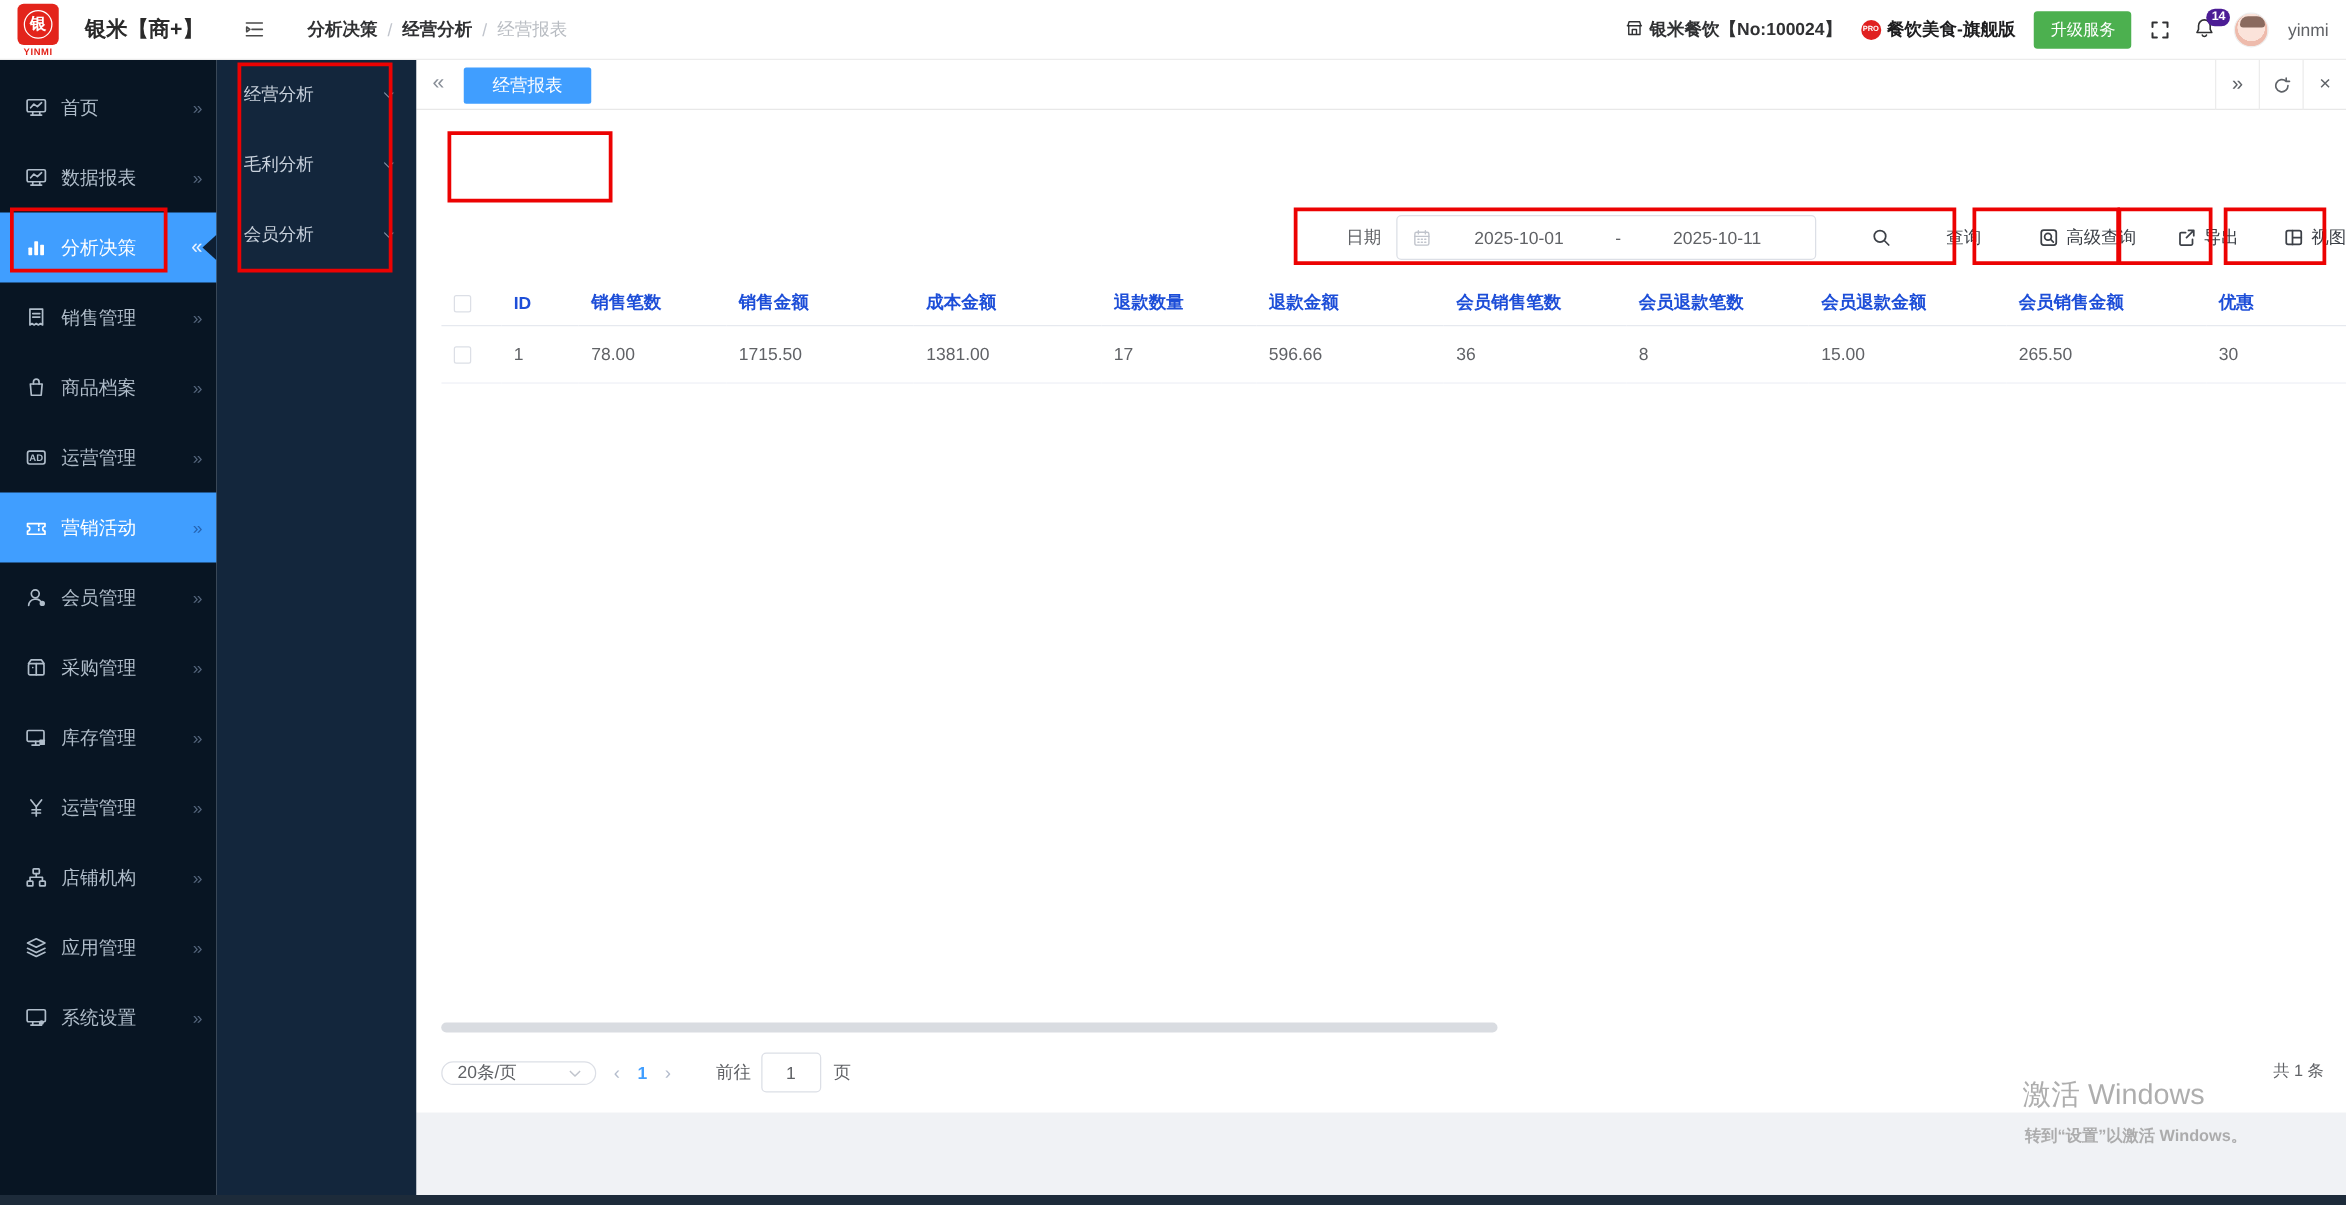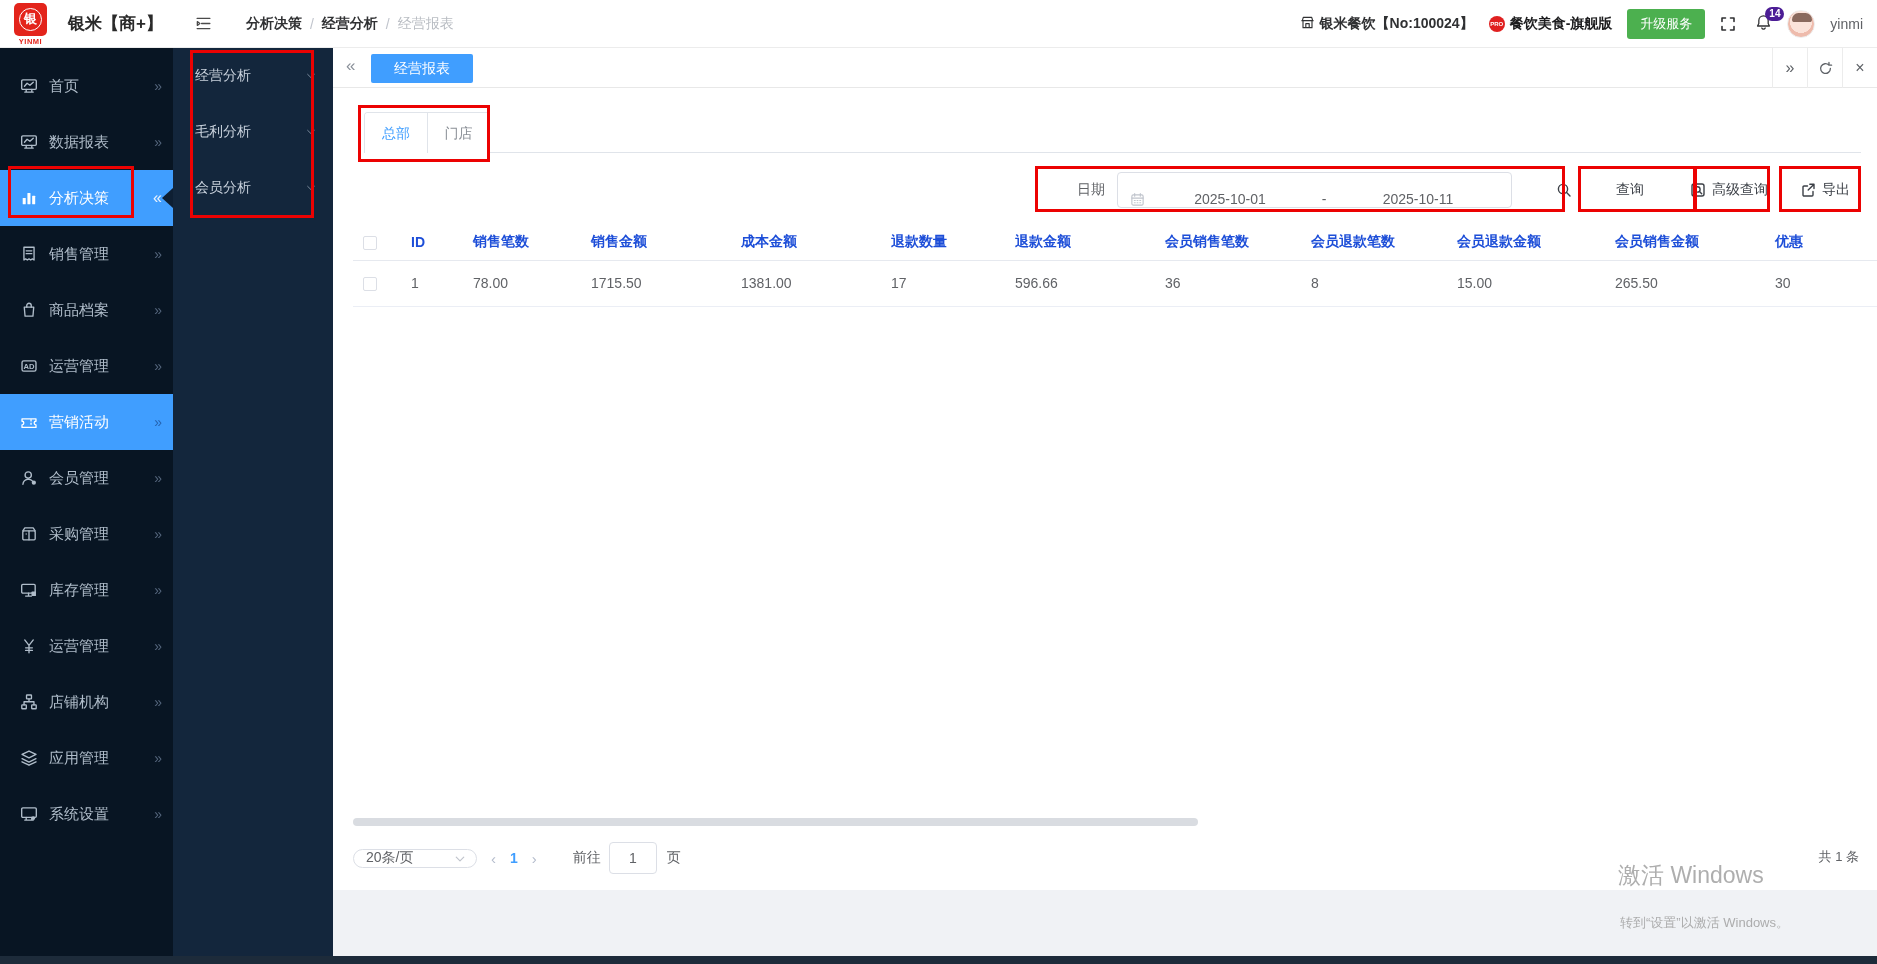--- a/index.html
+++ b/index.html
@@ -68,21 +68,21 @@
 
   .tabsrow{position:absolute;left:31px;top:64px;right:16px;height:41px;border-bottom:1px solid #e0e4ea;}
   .tabs-box{display:inline-flex;height:41px;border:1px solid #e0e4ea;border-bottom:none;border-radius:4px 4px 0 0;overflow:hidden;}
   .tab{width:62px;height:41px;line-height:40px;text-align:center;font-size:14px;color:#8b9097;background:#fff;cursor:pointer;position:relative;}
   .tab + .tab{border-left:1px solid #e0e4ea;}
   .tab.active{color:#409eff;}
   .tab.active::after{content:"";position:absolute;left:0;right:0;bottom:-1px;height:2px;background:#fff;}
 
   .filter{position:absolute;left:744px;top:120px;height:44px;display:flex;align-items:center;}
   .date-label{color:#606266;margin-right:12px;}
-  .date-input{width:395px;height:36px;border:1px solid #dcdfe6;border-radius:4px;display:flex;align-items:flex-end;
+  .date-input{width:336px;height:36px;border:1px solid #dcdfe6;border-radius:4px;display:flex;align-items:center;
               padding:0 12px;color:#606266;cursor:pointer;}
   .date-input .ic{width:15px;height:15px;color:#c0c4cc;margin-right:4px;}
   .date-val{flex:1;text-align:center;}
   .date-sep{width:26px;text-align:center;color:#606266;}
   .tool-btn{display:flex;align-items:center;gap:6px;color:#3c4047;font-size:14px;cursor:pointer;background:none;border:none;padding:0;
             font-family:inherit;}
   .tool-btn .ic{width:16px;height:16px;}
   .ml-query{margin-left:44px;gap:44px;} .ml-adv{margin-left:46px;} .ml-exp{margin-left:32px;} .ml-view{margin-left:36px;}
 
   .tablewrap{position:absolute;left:20px;top:176px;width:1524px;overflow:hidden;}
@@ -102,21 +102,21 @@
   .pg-cur{color:#409eff;font-weight:bold;cursor:pointer;}
   .pg-goto-label{margin-left:22px;margin-right:8px;}
   .pg-goto{width:48px;height:32px;border:1px solid #dcdfe6;border-radius:4px;text-align:center;font-size:14px;color:#606266;
            font-family:inherit;outline:none;}
   .pg-unit{margin-left:10px;}
   .total{position:absolute;right:18px;top:800px;font-size:13px;color:#606266;}
 
   
   .watermark{position:absolute;left:1618px;top:860px;z-index:15;color:rgba(160,160,160,.85);}
   .wm1{font-size:23px;}
-  .wm2{font-size:13px;margin-top:23px;margin-left:2px;}
+  .wm2{font-size:13px;margin-top:9px;margin-left:2px;font-weight:bold;}
   .bottom-strip{position:absolute;left:0;bottom:0;width:1877px;height:8px;background:#1d2b3a;z-index:6;}
 
   
   .anno{position:absolute;border:3px solid #ec0202;z-index:30;pointer-events:none;}
   .a1{left:8px;top:166px;width:126px;height:52px;}
   .a2{left:190px;top:50px;width:124px;height:168px;}
   .a3{left:358px;top:105px;width:132px;height:57px;}
   .a4{left:1035px;top:166px;width:530px;height:46px;}
   .a5{left:1578px;top:166px;width:118px;height:46px;}
   .a6{left:1694px;top:166px;width:76px;height:46px;}
@@ -335,26 +335,20 @@
         <span class="tb-icon">»</span>
         <span class="tb-icon">
           <svg viewBox="0 0 16 16" style="stroke-width:1.4">
               <path d="M13.2 8A5.2 5.2 0 1 1 11.6 4.3M11.7 1.6v2.8h2.8"></path>
             </svg>
         </span>
         <span class="tb-icon">×</span>
       </div>
     </div>
 
-    <div class="tabsrow">
-      <div class="tabs-box">
-        <div class="tab active">总部</div>
-        <div class="tab">门店</div>
-      </div>
-    </div>
 
     <div class="filter">
       <span class="date-label">日期</span>
       <div class="date-input">
         <span class="ic">
           <svg width="15" height="15" viewBox="0 0 16 16">
               <rect x="2" y="3" width="12" height="11" rx="1.5"></rect>
               <path d="M2 6.5h12M5 1.6v2.8M11 1.6v2.8M4.6 9h1M7.5 9h1M10.4 9h1M4.6 11.5h1M7.5 11.5h1M10.4 11.5h1"></path>
             </svg>
         </span>

